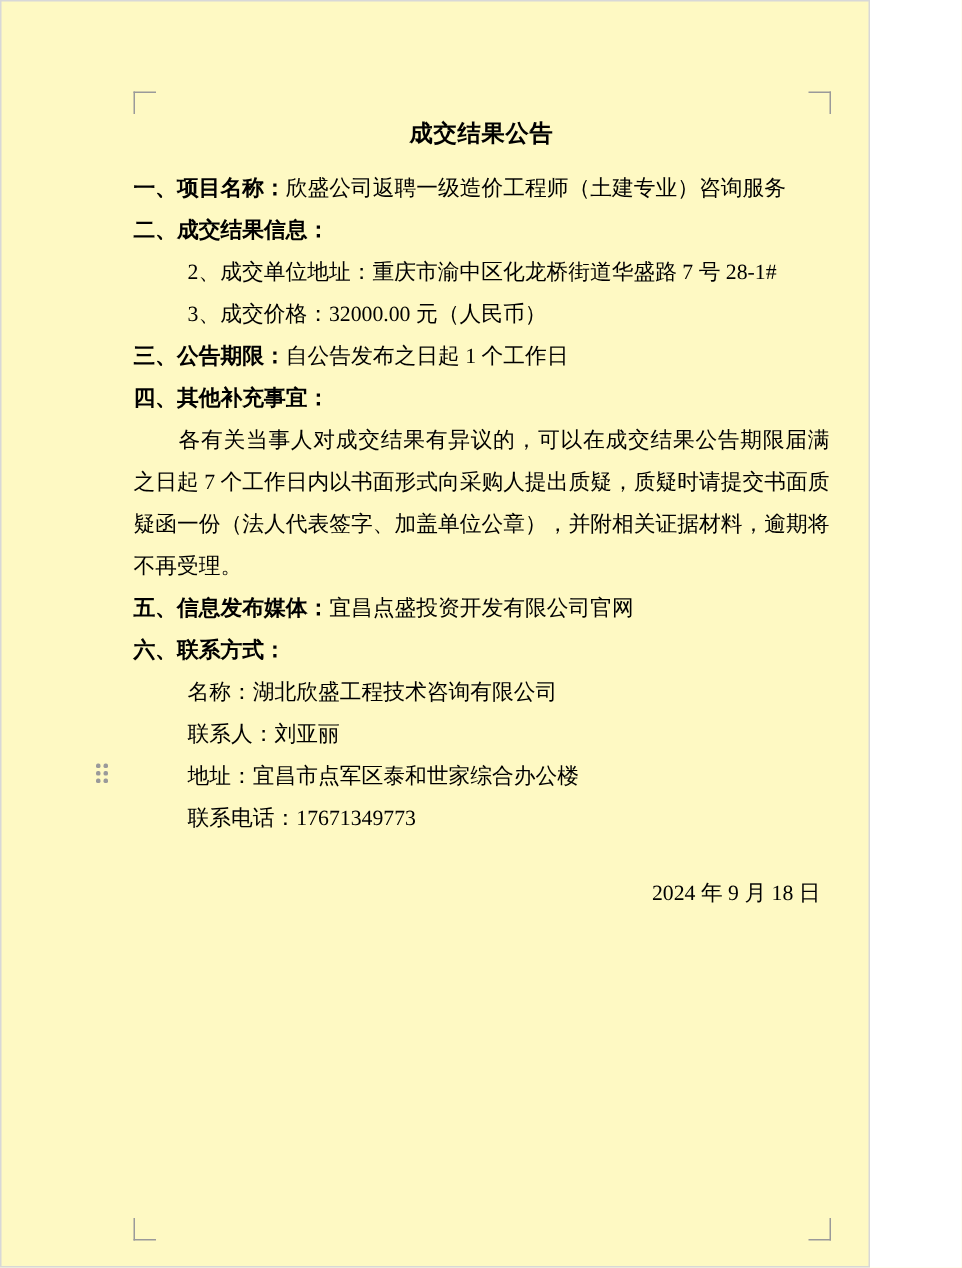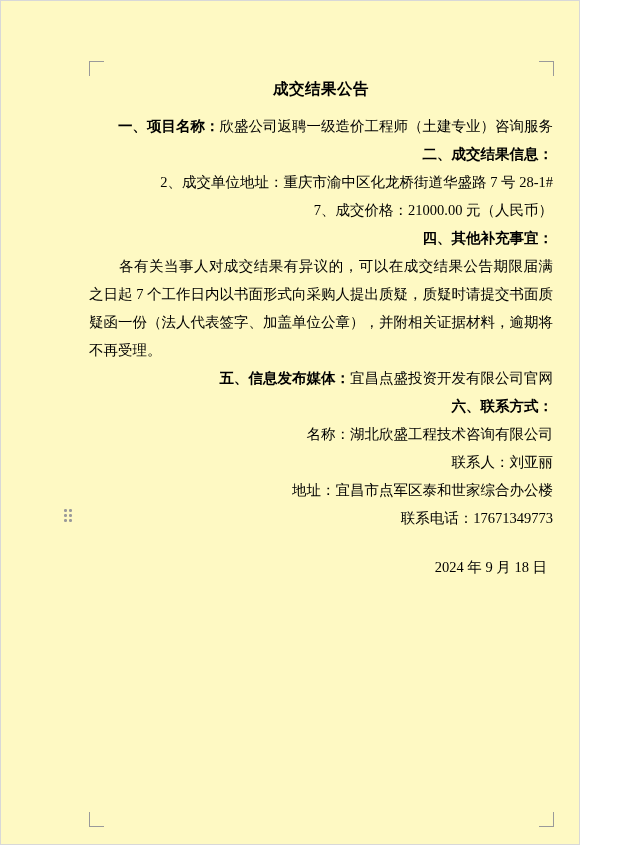--- a/index.html
+++ b/index.html
@@ -47,21 +47,20 @@
     font-size: 15.5px;
     font-weight: bold;
     letter-spacing: 0.5px;
     margin: 10px 0 12px 0;
     font-family: "Liberation Sans", "DejaVu Sans", sans-serif;
   }
   .line {
     font-size: 14.5px;
     line-height: 28px;
     white-space: nowrap;
-    text-align: right;
   }
   .line.wrap {
     white-space: normal;
     text-align: justify;
     text-justify: inter-ideograph;
     line-height: 28px;
   }
   .bold {
     font-weight: bold;
     font-family: "Liberation Sans", "DejaVu Sans", sans-serif;
@@ -122,22 +121,25 @@
 
     <div class="line indent1">
       <span class="bold">一、项目名称：</span><span>欣盛公司返聘一级造价工程师（土建专业）咨询服务</span>
     </div>
 
     <div class="line indent1">
       <span class="bold">二、成交结果信息：</span>
     </div>
 
     <div class="line indent2">2、成交单位地址：重庆市渝中区化龙桥街道华盛路 7 号 28-1#</div>
-    <div class="line indent2">7、成交价格：21000.00 元（人民币）</div>
+    <div class="line indent2">3、成交价格：32000.00 元（人民币）</div>
 
+    <div class="line indent1">
+      <span class="bold">三、公告期限：</span><span>自公告发布之日起 1 个工作日</span>
+    </div>
 
     <div class="line indent1">
       <span class="bold">四、其他补充事宜：</span>
     </div>
 
     <div class="line wrap para">各有关当事人对成交结果有异议的，可以在成交结果公告期限届满之日起 7 个工作日内以书面形式向采购人提出质疑，质疑时请提交书面质疑函一份（法人代表签字、加盖单位公章），并附相关证据材料，逾期将不再受理。</div>
 
     <div class="line indent1">
       <span class="bold">五、信息发布媒体：</span><span>宜昌点盛投资开发有限公司官网</span>
     </div>

